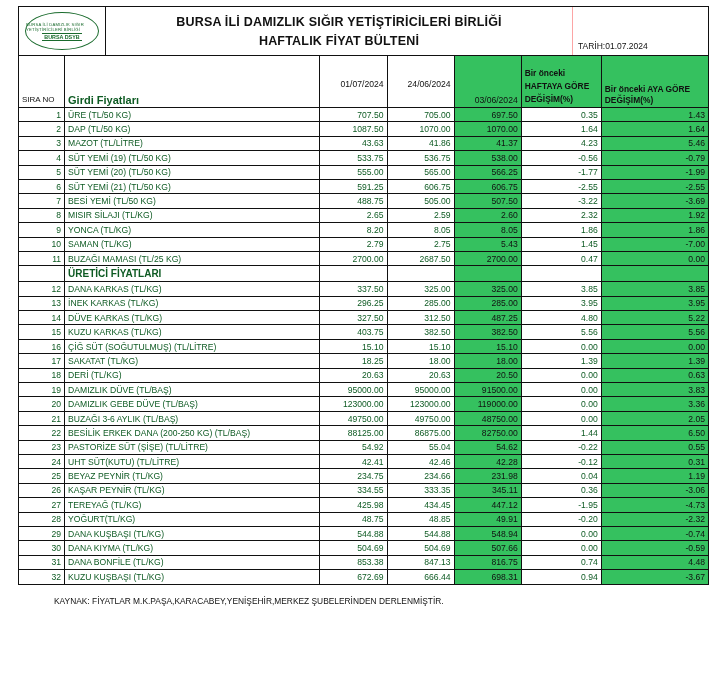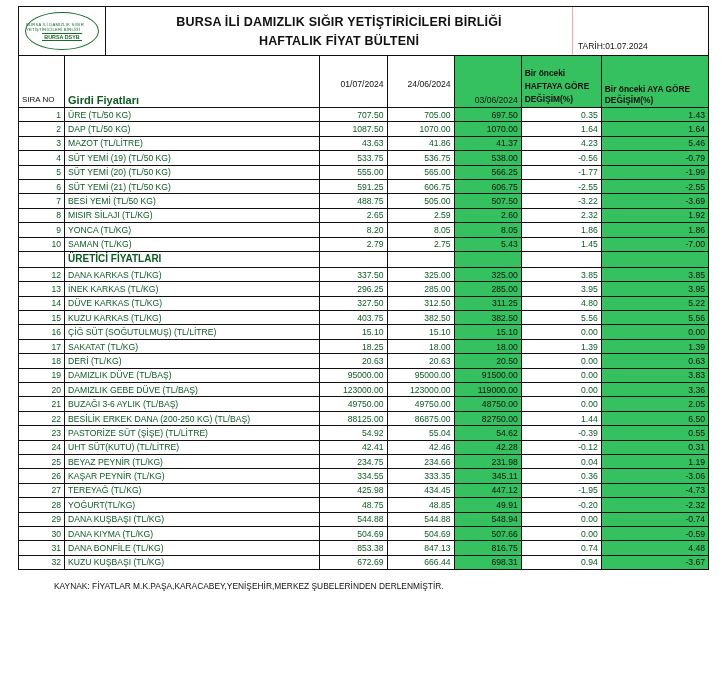--- a/index.html
+++ b/index.html
@@ -179,20 +179,29 @@
         </tr>
         <tr>
           <td class="idx">10</td>
           <td class="nm">SAMAN (TL/KG)</td>
           <td class="num">2.79</td>
           <td class="num">2.75</td>
           <td class="g">5.43</td>
           <td class="num">1.45</td>
           <td class="g">-7.00</td>
         </tr>
+        <tr>
+          <td class="idx">11</td>
+          <td class="nm">BUZAĞI MAMASI (TL/25 KG)</td>
+          <td class="num">2700.00</td>
+          <td class="num">2687.50</td>
+          <td class="g">2700.00</td>
+          <td class="num">0.47</td>
+          <td class="g">0.00</td>
+        </tr>
         <tr class="sec-row">
           <td></td>
           <td class="sec">ÜRETİCİ FİYATLARI</td>
           <td></td>
           <td></td>
           <td class="g"></td>
           <td></td>
           <td class="g"></td>
         </tr>
         <tr>
@@ -211,21 +220,21 @@
           <td class="num">285.00</td>
           <td class="g">285.00</td>
           <td class="num">3.95</td>
           <td class="g">3.95</td>
         </tr>
         <tr>
           <td class="idx">14</td>
           <td class="nm">DÜVE KARKAS (TL/KG)</td>
           <td class="num">327.50</td>
           <td class="num">312.50</td>
-          <td class="g">311.25</td>
+          <td class="g">487.25</td>
           <td class="num">4.80</td>
           <td class="g">5.22</td>
         </tr>
         <tr>
           <td class="idx">15</td>
           <td class="nm">KUZU KARKAS (TL/KG)</td>
           <td class="num">403.75</td>
           <td class="num">382.50</td>
           <td class="g">382.50</td>
           <td class="num">5.56</td>
@@ -293,21 +302,21 @@
           <td class="g">82750.00</td>
           <td class="num">1.44</td>
           <td class="g">6.50</td>
         </tr>
         <tr>
           <td class="idx">23</td>
           <td class="nm">PASTORİZE SÜT (ŞİŞE) (TL/LİTRE)</td>
           <td class="num">54.92</td>
           <td class="num">55.04</td>
           <td class="g">54.62</td>
-          <td class="num">-0.39</td>
+          <td class="num">-0.22</td>
           <td class="g">0.55</td>
         </tr>
         <tr>
           <td class="idx">24</td>
           <td class="nm">UHT SÜT(KUTU) (TL/LİTRE)</td>
           <td class="num">42.41</td>
           <td class="num">42.46</td>
           <td class="g">42.28</td>
           <td class="num">-0.12</td>
           <td class="g">0.31</td>

